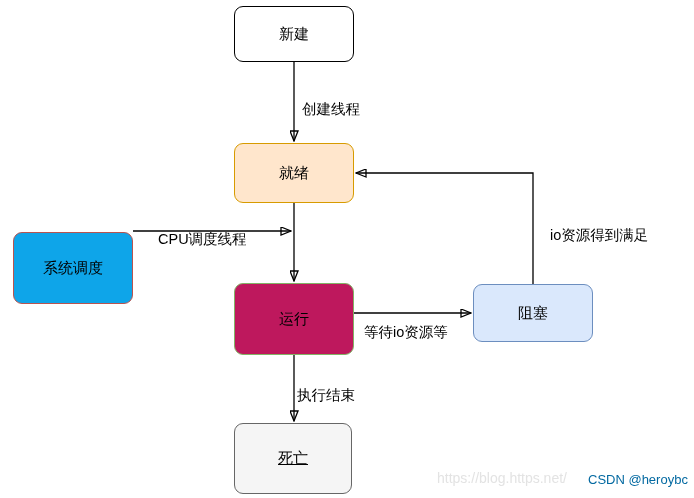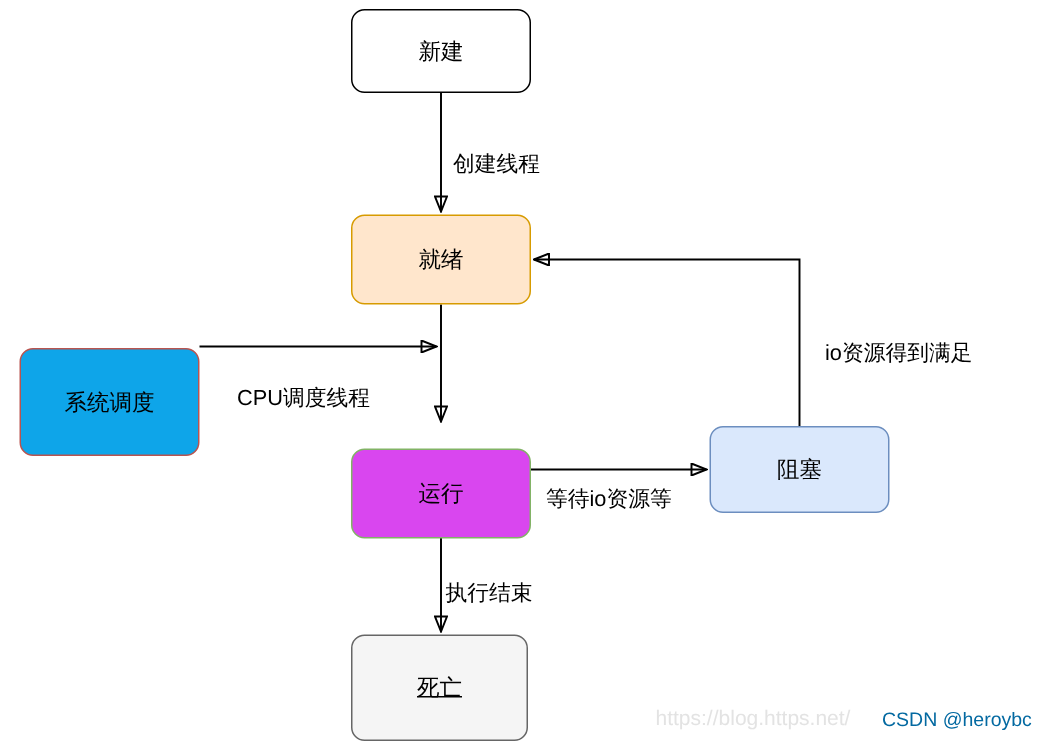--- a/index.html
+++ b/index.html
@@ -27,31 +27,31 @@
     border-radius: 9px;
     display: flex;
     align-items: center;
     justify-content: center;
     font-size: 15px;
     color: #000000;
   }
   .state-new      { left: 234px; top: 6px;   width: 120px; height: 56px; background: #ffffff; border: 1.5px solid #000000; }
   .state-ready    { left: 234px; top: 143px; width: 120px; height: 60px; background: #ffe6cc; border: 1.5px solid #d79b00; }
   .state-scheduler{ left: 13px;  top: 204px; width: 120px; height: 72px; background: #0ea5e9; border: 1.5px solid #b85450; margin-top: 28px; }
-  .state-running  { left: 234px; top: 299px; width: 120px; height: 60px; background: #d946ef; border: 1.5px solid #82b366; }
+  .state-running  { left: 234px; top: 283px; width: 120px; height: 72px; background: #be185d; border: 1.5px solid #82b366; }
   .state-blocked  { left: 473px; top: 284px; width: 120px; height: 58px; background: #dae8fc; border: 1.5px solid #6c8ebf; }
   .state-dead     { left: 234px; top: 423px; width: 118px; height: 71px; background: #f5f5f5; border: 1px solid #666666; text-decoration: underline; }
   .edge-label {
     position: absolute;
     font-size: 14.5px;
     color: #000000;
     white-space: nowrap;
   }
   .lbl-create    { left: 302px; top: 100px; }
-  .lbl-cpu       { left: 158px; top: 256px; text-align: right; }
+  .lbl-cpu       { left: 158px; top: 230px; text-align: right; }
   .lbl-wait      { left: 364px; top: 323px; }
   .lbl-satisfied { left: 536px; top: 226px; margin-left: 14px; }
   .lbl-finish    { left: 297px; top: 386px; }
   .wm-url {
     position: absolute;
     left: 437px; top: 470px;
     font-size: 14px;
     color: #e3e3e3;
     white-space: nowrap;
   }

